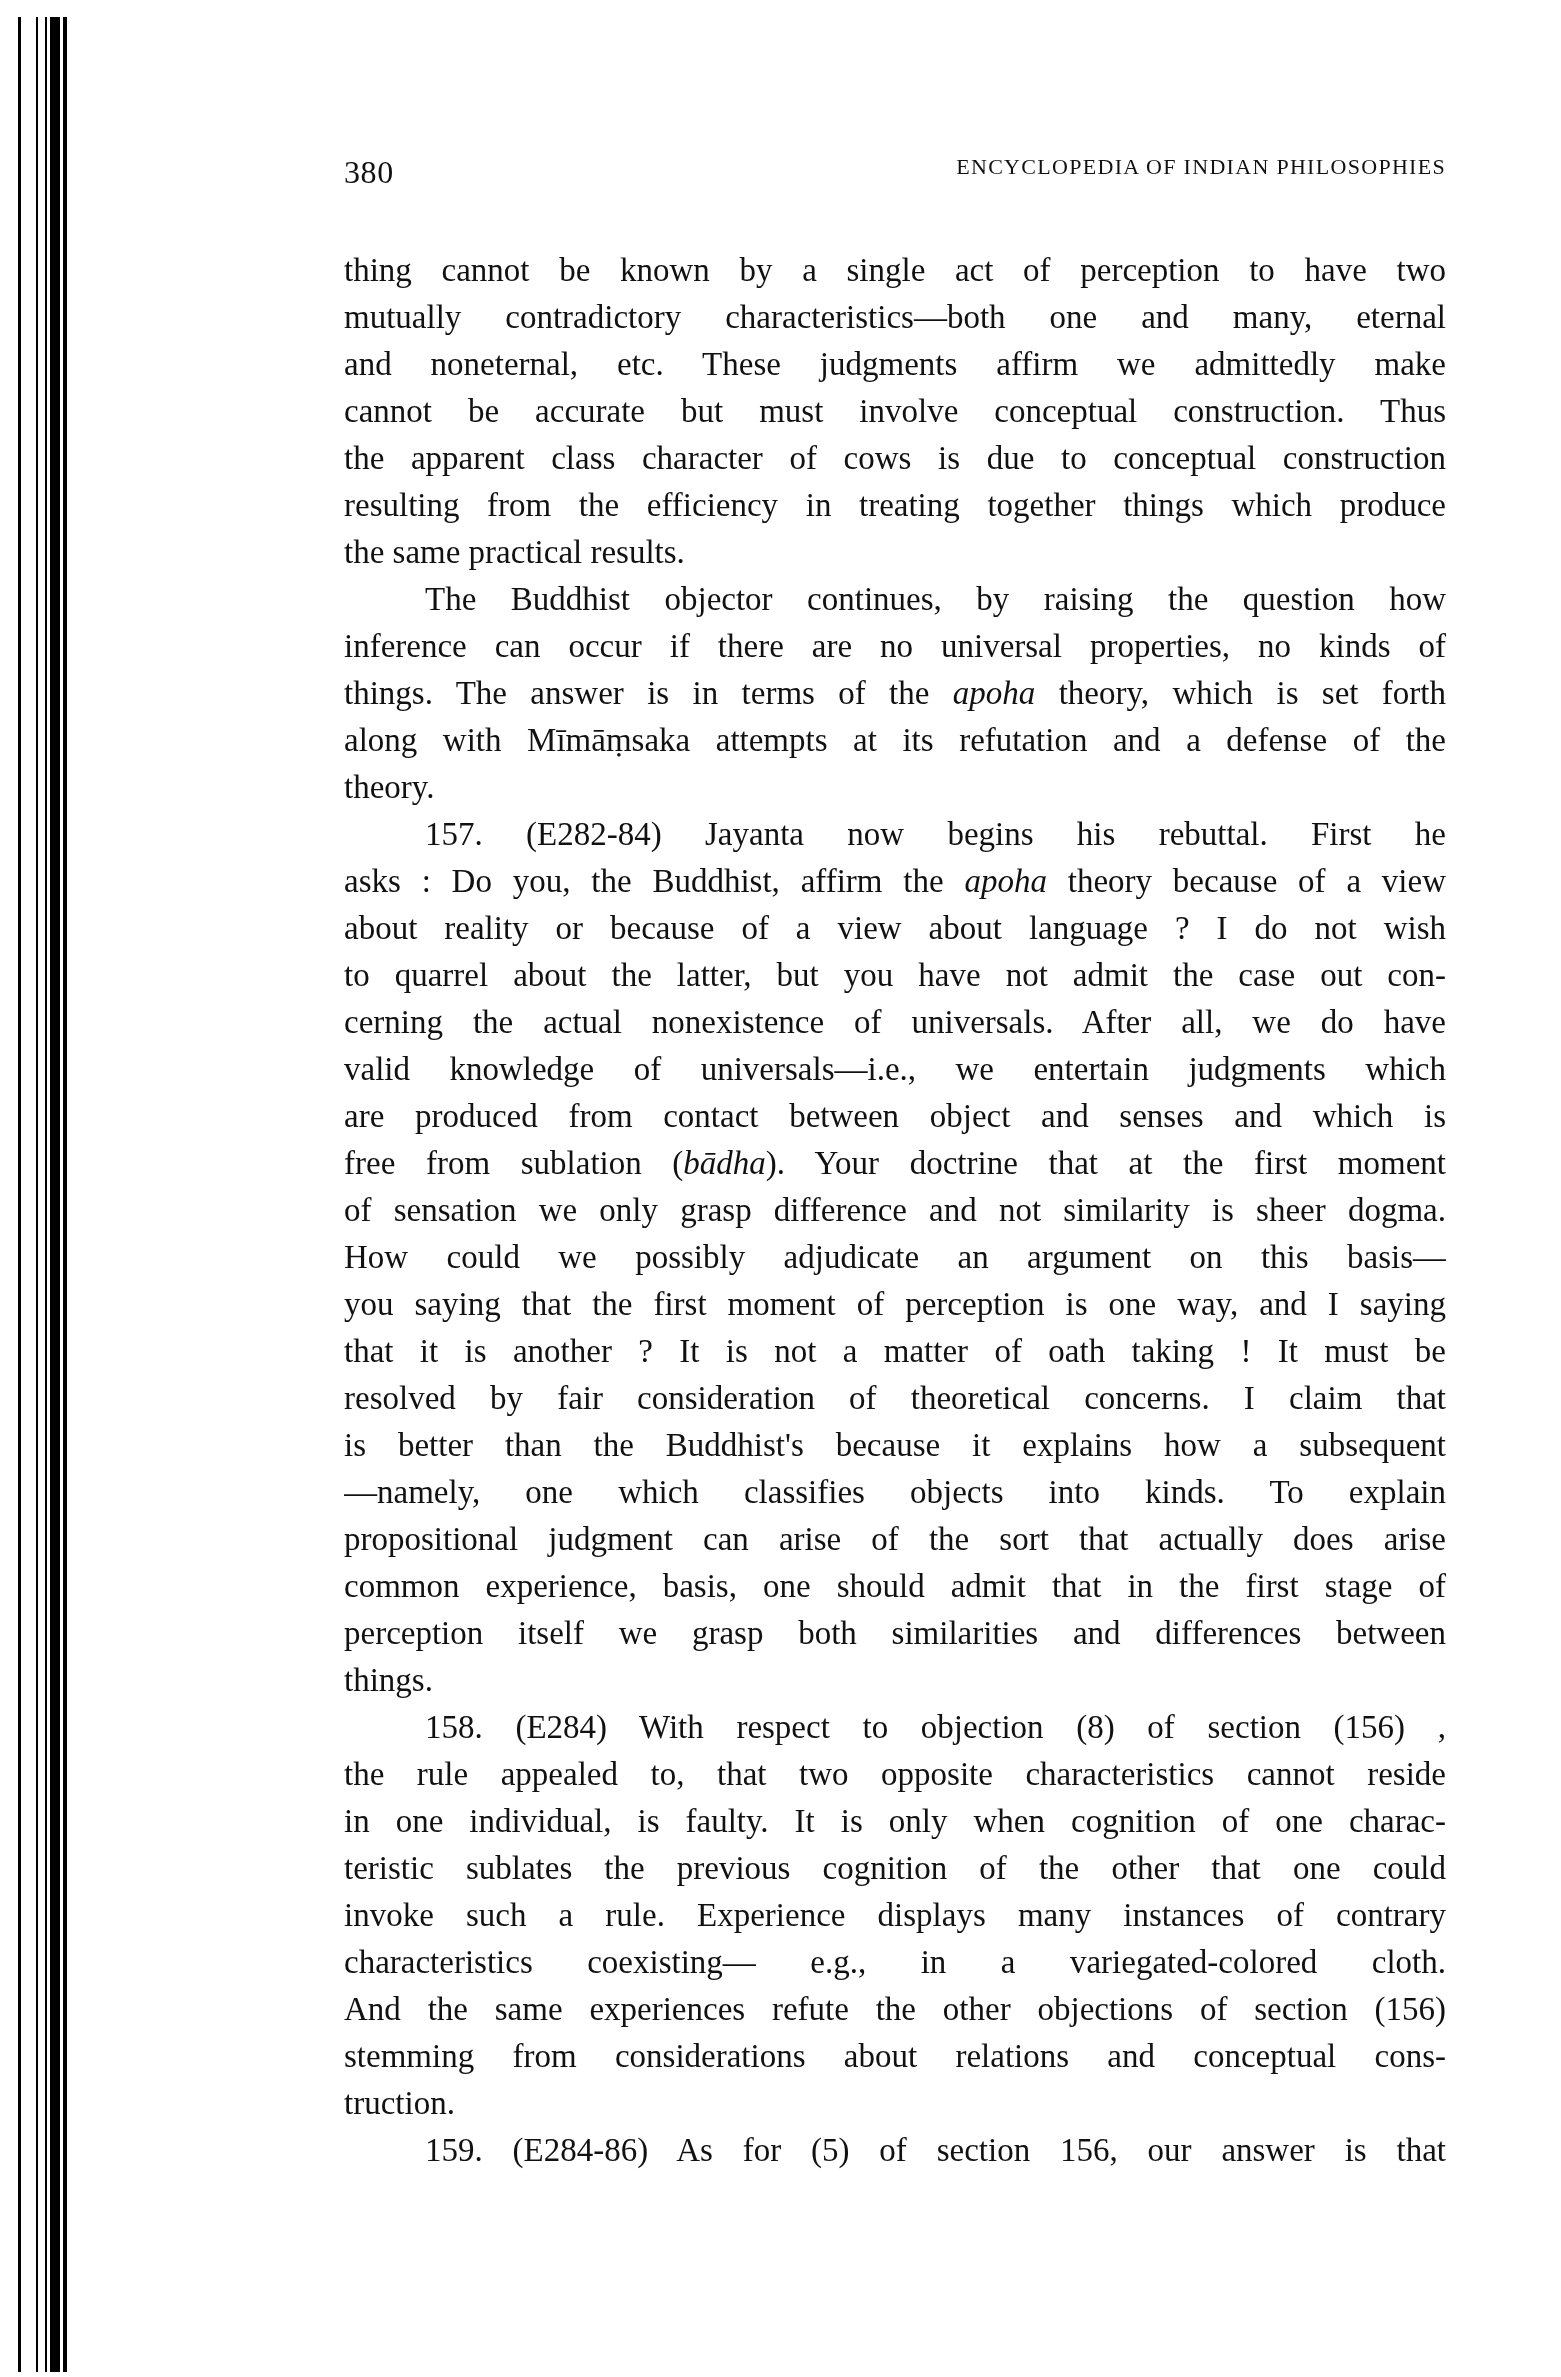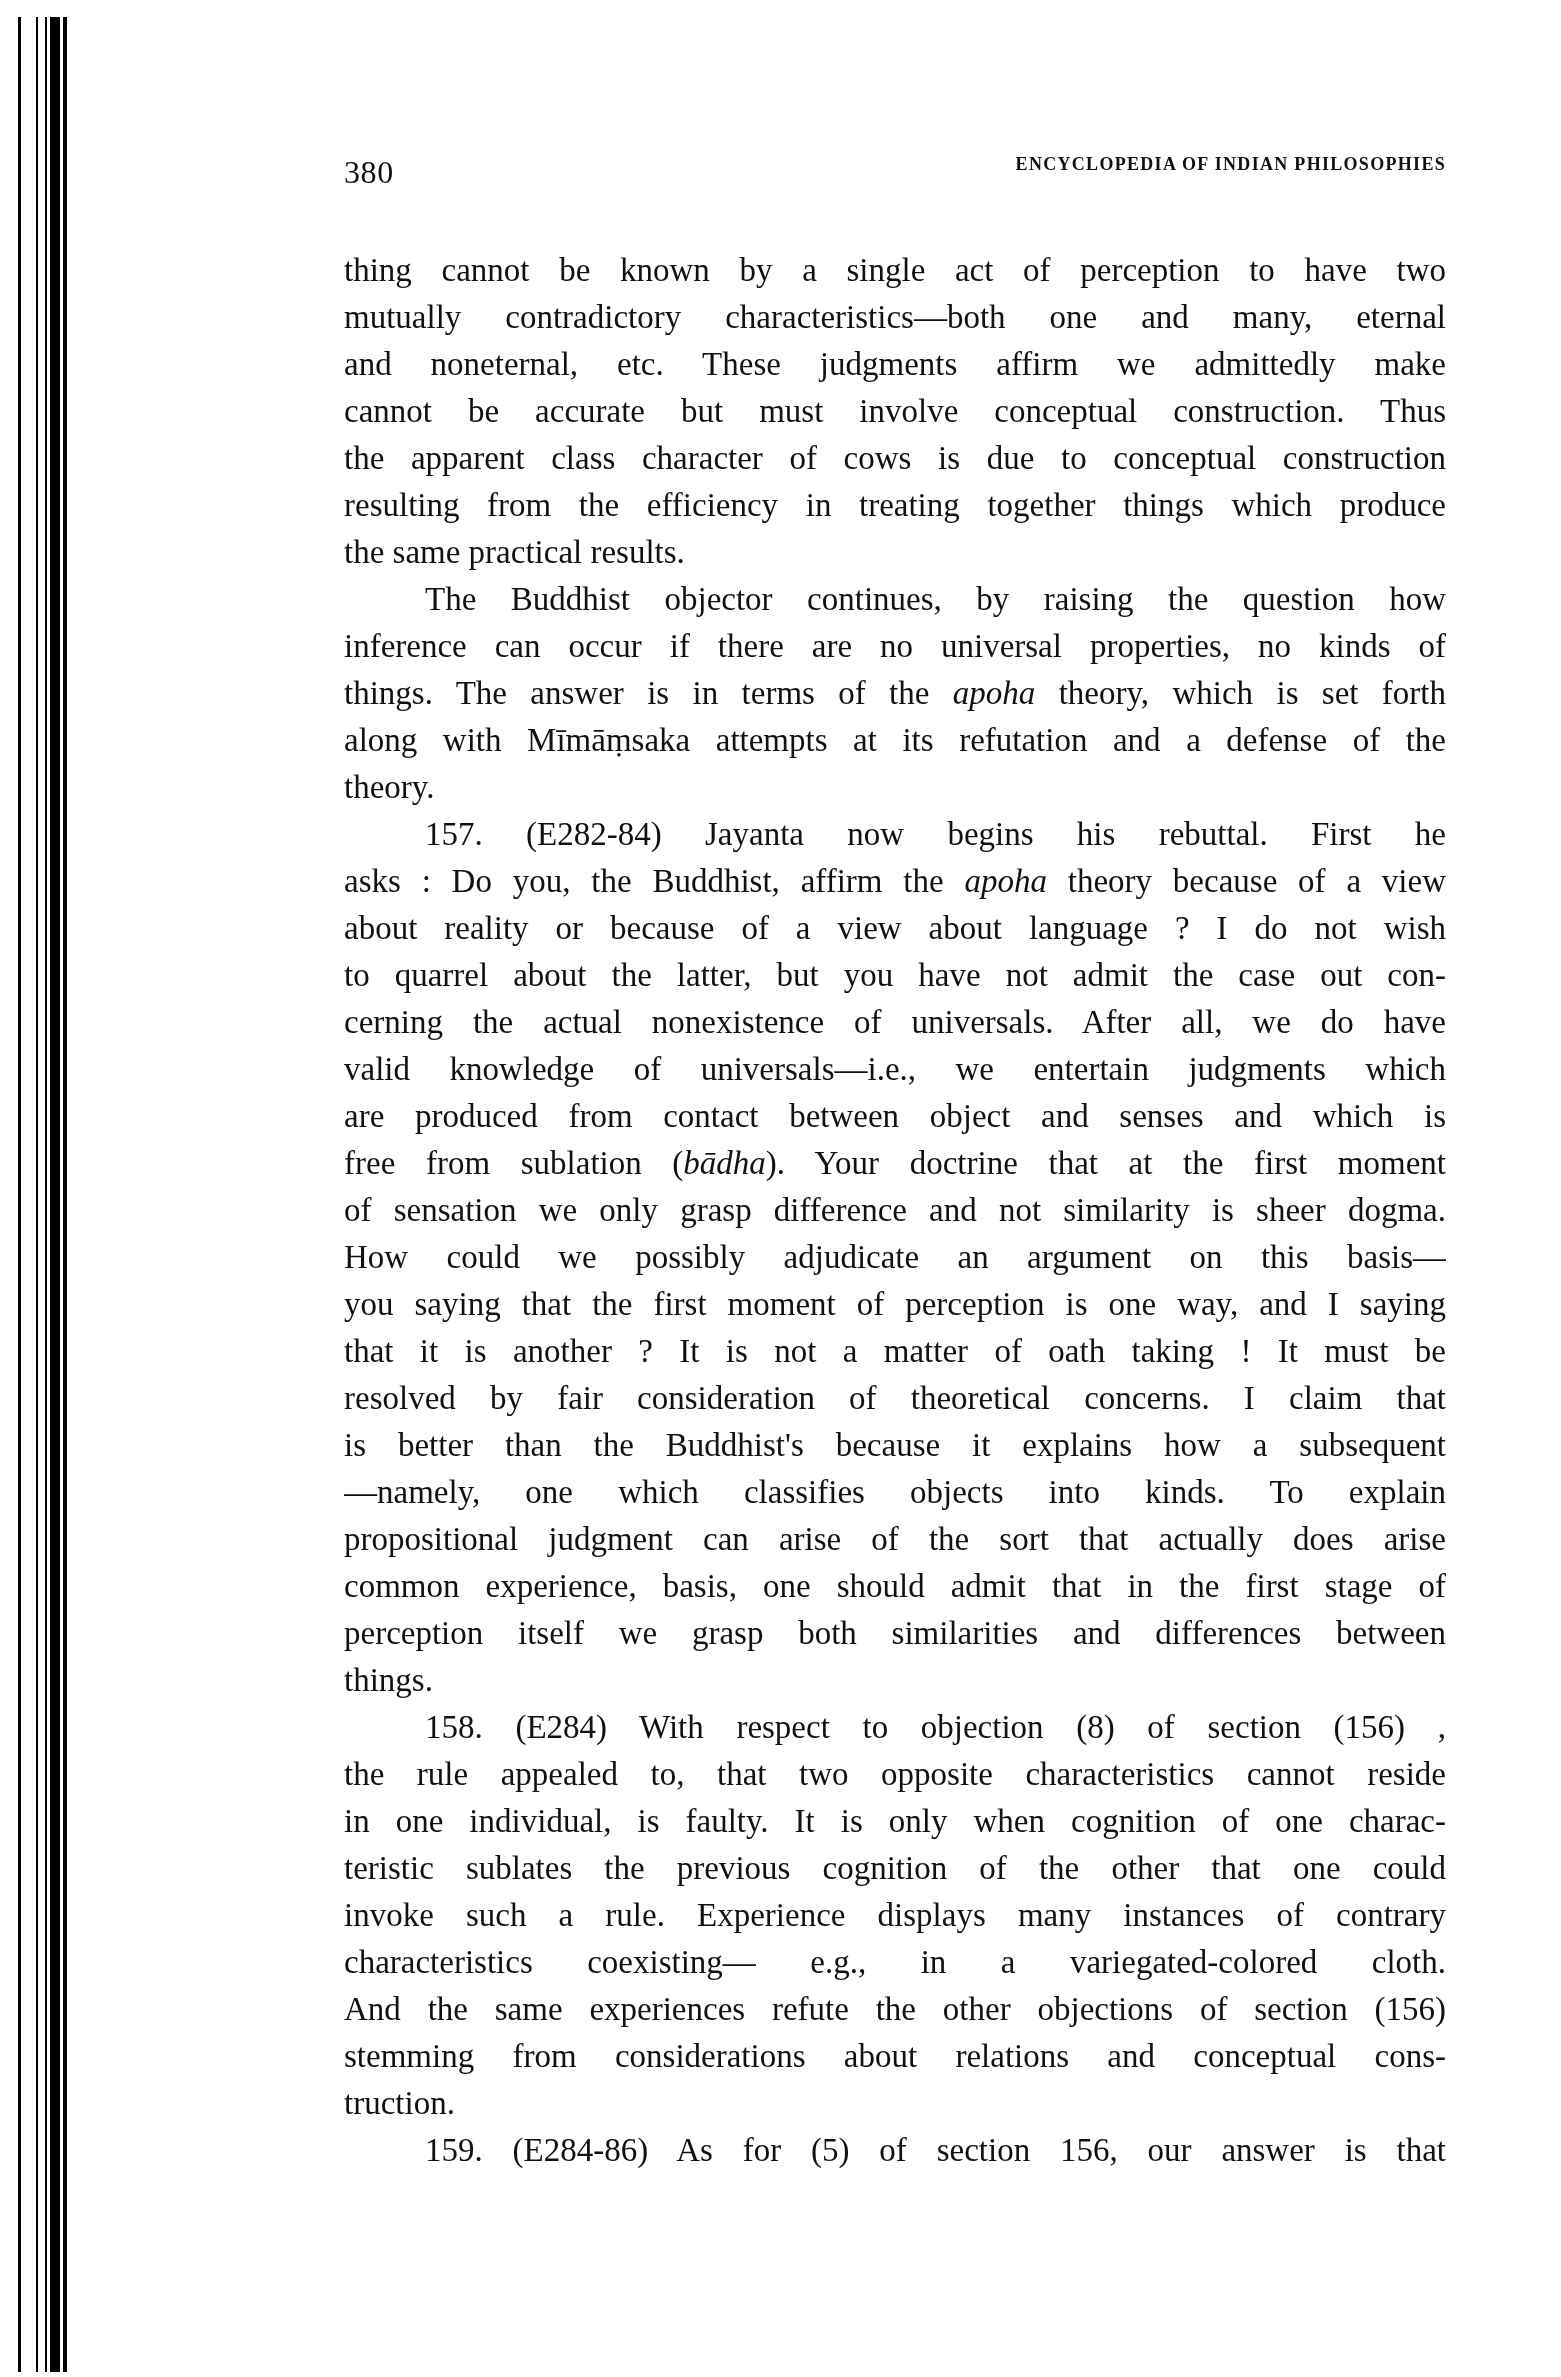--- a/index.html
+++ b/index.html
@@ -42,23 +42,23 @@
       height: 45px;
       margin-bottom: 27px;
     }
     .page-number {
       font-family: "Liberation Serif", serif;
       font-size: 32px;
       letter-spacing: 0.6px;
     }
     .book-title {
       font-family: "Liberation Serif", serif;
-      font-size: 18px;
+      font-size: 22px;
       letter-spacing: 1.3px;
-      font-weight: bold;
+      font-weight: normal;
       text-transform: uppercase;
     }
     .body-text {
       font-family: "Liberation Serif", serif;
       font-size: 33px;
       margin-top: 48px;
     }
     .line {
       height: 47px;
       line-height: 47px;

